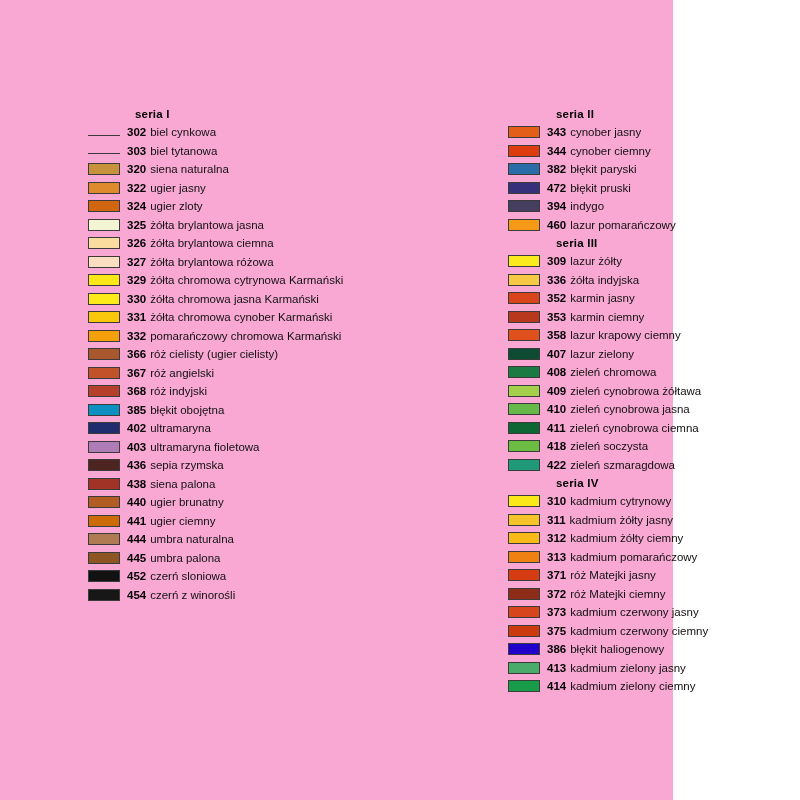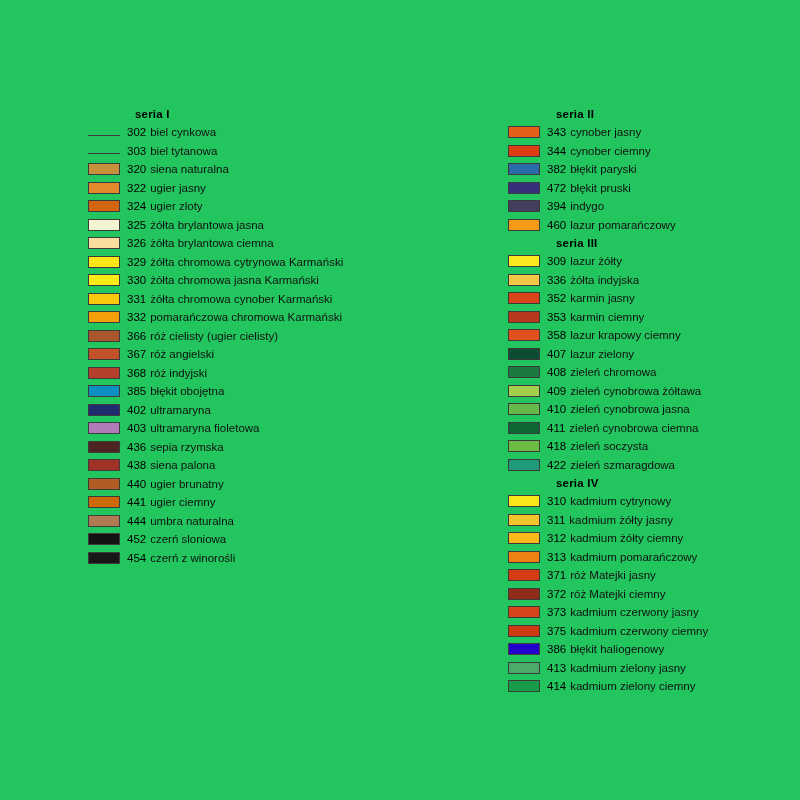--- a/index.html
+++ b/index.html
@@ -9,23 +9,23 @@
   }
   body {
     width: 800px;
     height: 800px;
     font-family: "Liberation Sans", sans-serif;
     color: #111111;
     overflow: hidden;
   }
   .page {
     position: relative;
-    width: 800px;
+    width: 673px;
     height: 800px;
-    background: #22c55e;
+    background: #f9a8d4;
   }
   .column {
     position: absolute;
     top: 105px;
   }
   #col-left  { left: 88px; width: 340px; }
   #col-right { left: 508px; width: 300px; }
 
   .series-header {
     font-size: 11.5px;
@@ -59,21 +59,21 @@
     height: 0;
     border: 0;
     border-bottom: 1px solid #3b3b3b;
     border-left: 1px solid #3b3b3b;
     border-right: 1px solid #3b3b3b;
     background: #ffffff !important;
     margin-top: 6px;
   }
   .code {
     font-size: 11.5px;
-    font-weight: normal;
+    font-weight: bold;
     color: #000000;
     margin-right: 4px;
   }
   .pname {
     font-size: 11.5px;
     font-weight: normal;
     color: #111111;
   }
 </style>
 </head>
@@ -111,38 +111,43 @@
         <div class="swatch" style="background: rgb(242, 244, 210);"></div>
         <span class="code">325</span>
         <span class="pname">żółta brylantowa jasna</span>
       </div>
       <div class="swatch-row">
         <div class="swatch" style="background: rgb(251, 220, 159);"></div>
         <span class="code">326</span>
         <span class="pname">żółta brylantowa ciemna</span>
       </div>
       <div class="swatch-row">
+        <div class="swatch" style="background: rgb(251, 221, 194);"></div>
+        <span class="code">327</span>
+        <span class="pname">żółta brylantowa różowa</span>
+      </div>
+      <div class="swatch-row">
         <div class="swatch" style="background: rgb(251, 231, 24);"></div>
         <span class="code">329</span>
         <span class="pname">żółta chromowa cytrynowa Karmański</span>
       </div>
       <div class="swatch-row">
         <div class="swatch" style="background: rgb(253, 234, 25);"></div>
         <span class="code">330</span>
         <span class="pname">żółta chromowa jasna Karmański</span>
       </div>
       <div class="swatch-row">
         <div class="swatch" style="background: rgb(249, 199, 12);"></div>
         <span class="code">331</span>
         <span class="pname">żółta chromowa cynober Karmański</span>
       </div>
       <div class="swatch-row">
         <div class="swatch" style="background: rgb(245, 159, 11);"></div>
         <span class="code">332</span>
-        <span class="pname">pomarańczowa chromowa Karmański</span>
+        <span class="pname">pomarańczowy chromowa Karmański</span>
       </div>
       <div class="swatch-row">
         <div class="swatch" style="background: rgb(168, 87, 46);"></div>
         <span class="code">366</span>
         <span class="pname">róż cielisty (ugier cielisty)</span>
       </div>
       <div class="swatch-row">
         <div class="swatch" style="background: rgb(194, 82, 42);"></div>
         <span class="code">367</span>
         <span class="pname">róż angielski</span>
@@ -184,20 +189,25 @@
       </div>
       <div class="swatch-row">
         <div class="swatch" style="background: rgb(204, 106, 8);"></div>
         <span class="code">441</span>
         <span class="pname">ugier ciemny</span>
       </div>
       <div class="swatch-row">
         <div class="swatch" style="background: rgb(176, 122, 82);"></div>
         <span class="code">444</span>
         <span class="pname">umbra naturalna</span>
+      </div>
+      <div class="swatch-row">
+        <div class="swatch" style="background: rgb(141, 84, 36);"></div>
+        <span class="code">445</span>
+        <span class="pname">umbra palona</span>
       </div>
       <div class="swatch-row">
         <div class="swatch" style="background: rgb(18, 18, 18);"></div>
         <span class="code">452</span>
         <span class="pname">czerń sloniowa</span>
       </div>
       <div class="swatch-row">
         <div class="swatch" style="background: rgb(23, 23, 23);"></div>
         <span class="code">454</span>
         <span class="pname">czerń z winorośli</span>

